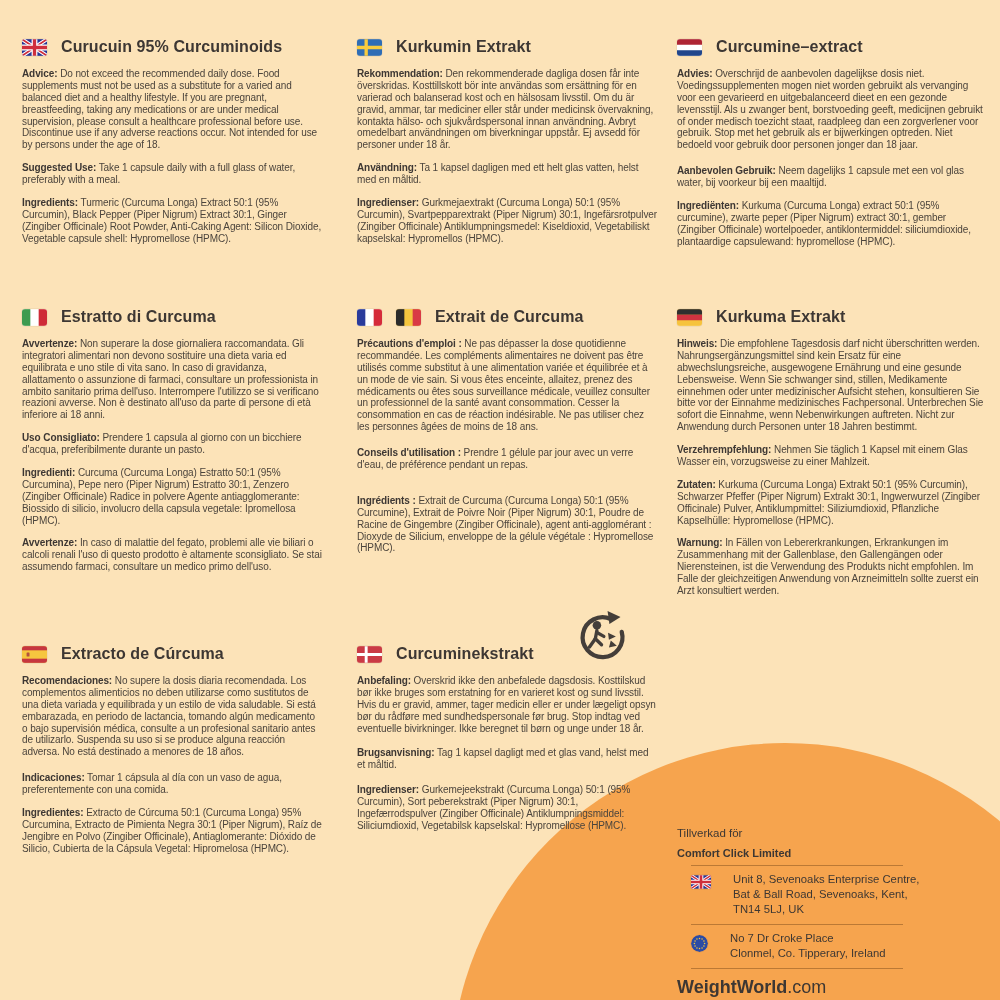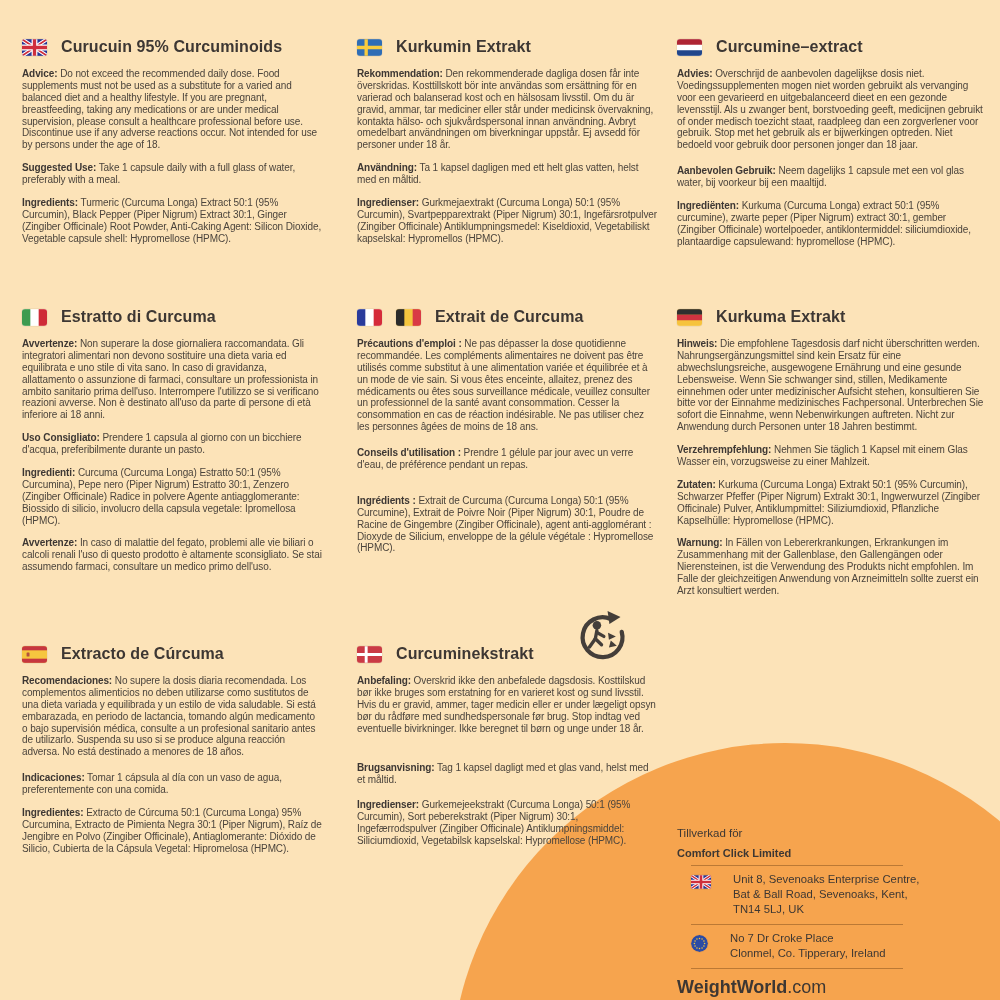--- a/index.html
+++ b/index.html
@@ -168,21 +168,21 @@
     <div class="hdr">
       <span class="flag">
           <svg viewBox="0 0 60 40">
             <rect width="60" height="40" fill="#CA3A45"></rect>
             <path d="M22 0V40M0 20H60" stroke="#fff" stroke-width="7"></path>
           </svg>
         </span>
       <h2>Curcuminekstrakt</h2>
     </div>
     <p class="body"><strong>Anbefaling:</strong> <span>Overskrid ikke den anbefalede dagsdosis. Kosttilskud bør ikke bruges som erstatning for en varieret kost og sund livsstil. Hvis du er gravid, ammer, tager medicin eller er under lægeligt opsyn bør du rådføre med sundhedspersonale før brug. Stop indtag ved eventuelle bivirkninger. Ikke beregnet til børn og unge under 18 år.</span></p>
-    <p class="body" style="margin-top:28px"><strong>Brugsanvisning:</strong> <span>Tag 1 kapsel dagligt med et glas vand, helst med et måltid.</span></p>
+    <p class="body" style="margin-top:13px"><strong>Brugsanvisning:</strong> <span>Tag 1 kapsel dagligt med et glas vand, helst med et måltid.</span></p>
     <p class="body" style="margin-top:13px"><strong>Ingredienser:</strong> <span>Gurkemejeekstrakt (Curcuma Longa) 50:1 (95% Curcumin), Sort peberekstrakt (Piper Nigrum) 30:1, Ingefærrodspulver (Zingiber Officinale) Antiklumpningsmiddel: Siliciumdioxid, Vegetabilsk kapselskal: Hypromellose (HPMC).</span></p>
   </section>
 
   <div class="triman">
     <svg viewBox="0 0 54 54">
       <g stroke="#443E39" fill="none" stroke-linecap="round">
         <path d="M36.5 9.8 A21.5 21.5 0 1 0 48.3 23.6" stroke-width="4.6"></path>
       </g>
       <path d="M33 1 L47 7.5 L35 15 Z" fill="#443E39"></path>
       <circle cx="21.5" cy="16.5" r="4.6" fill="#443E39"></circle>

